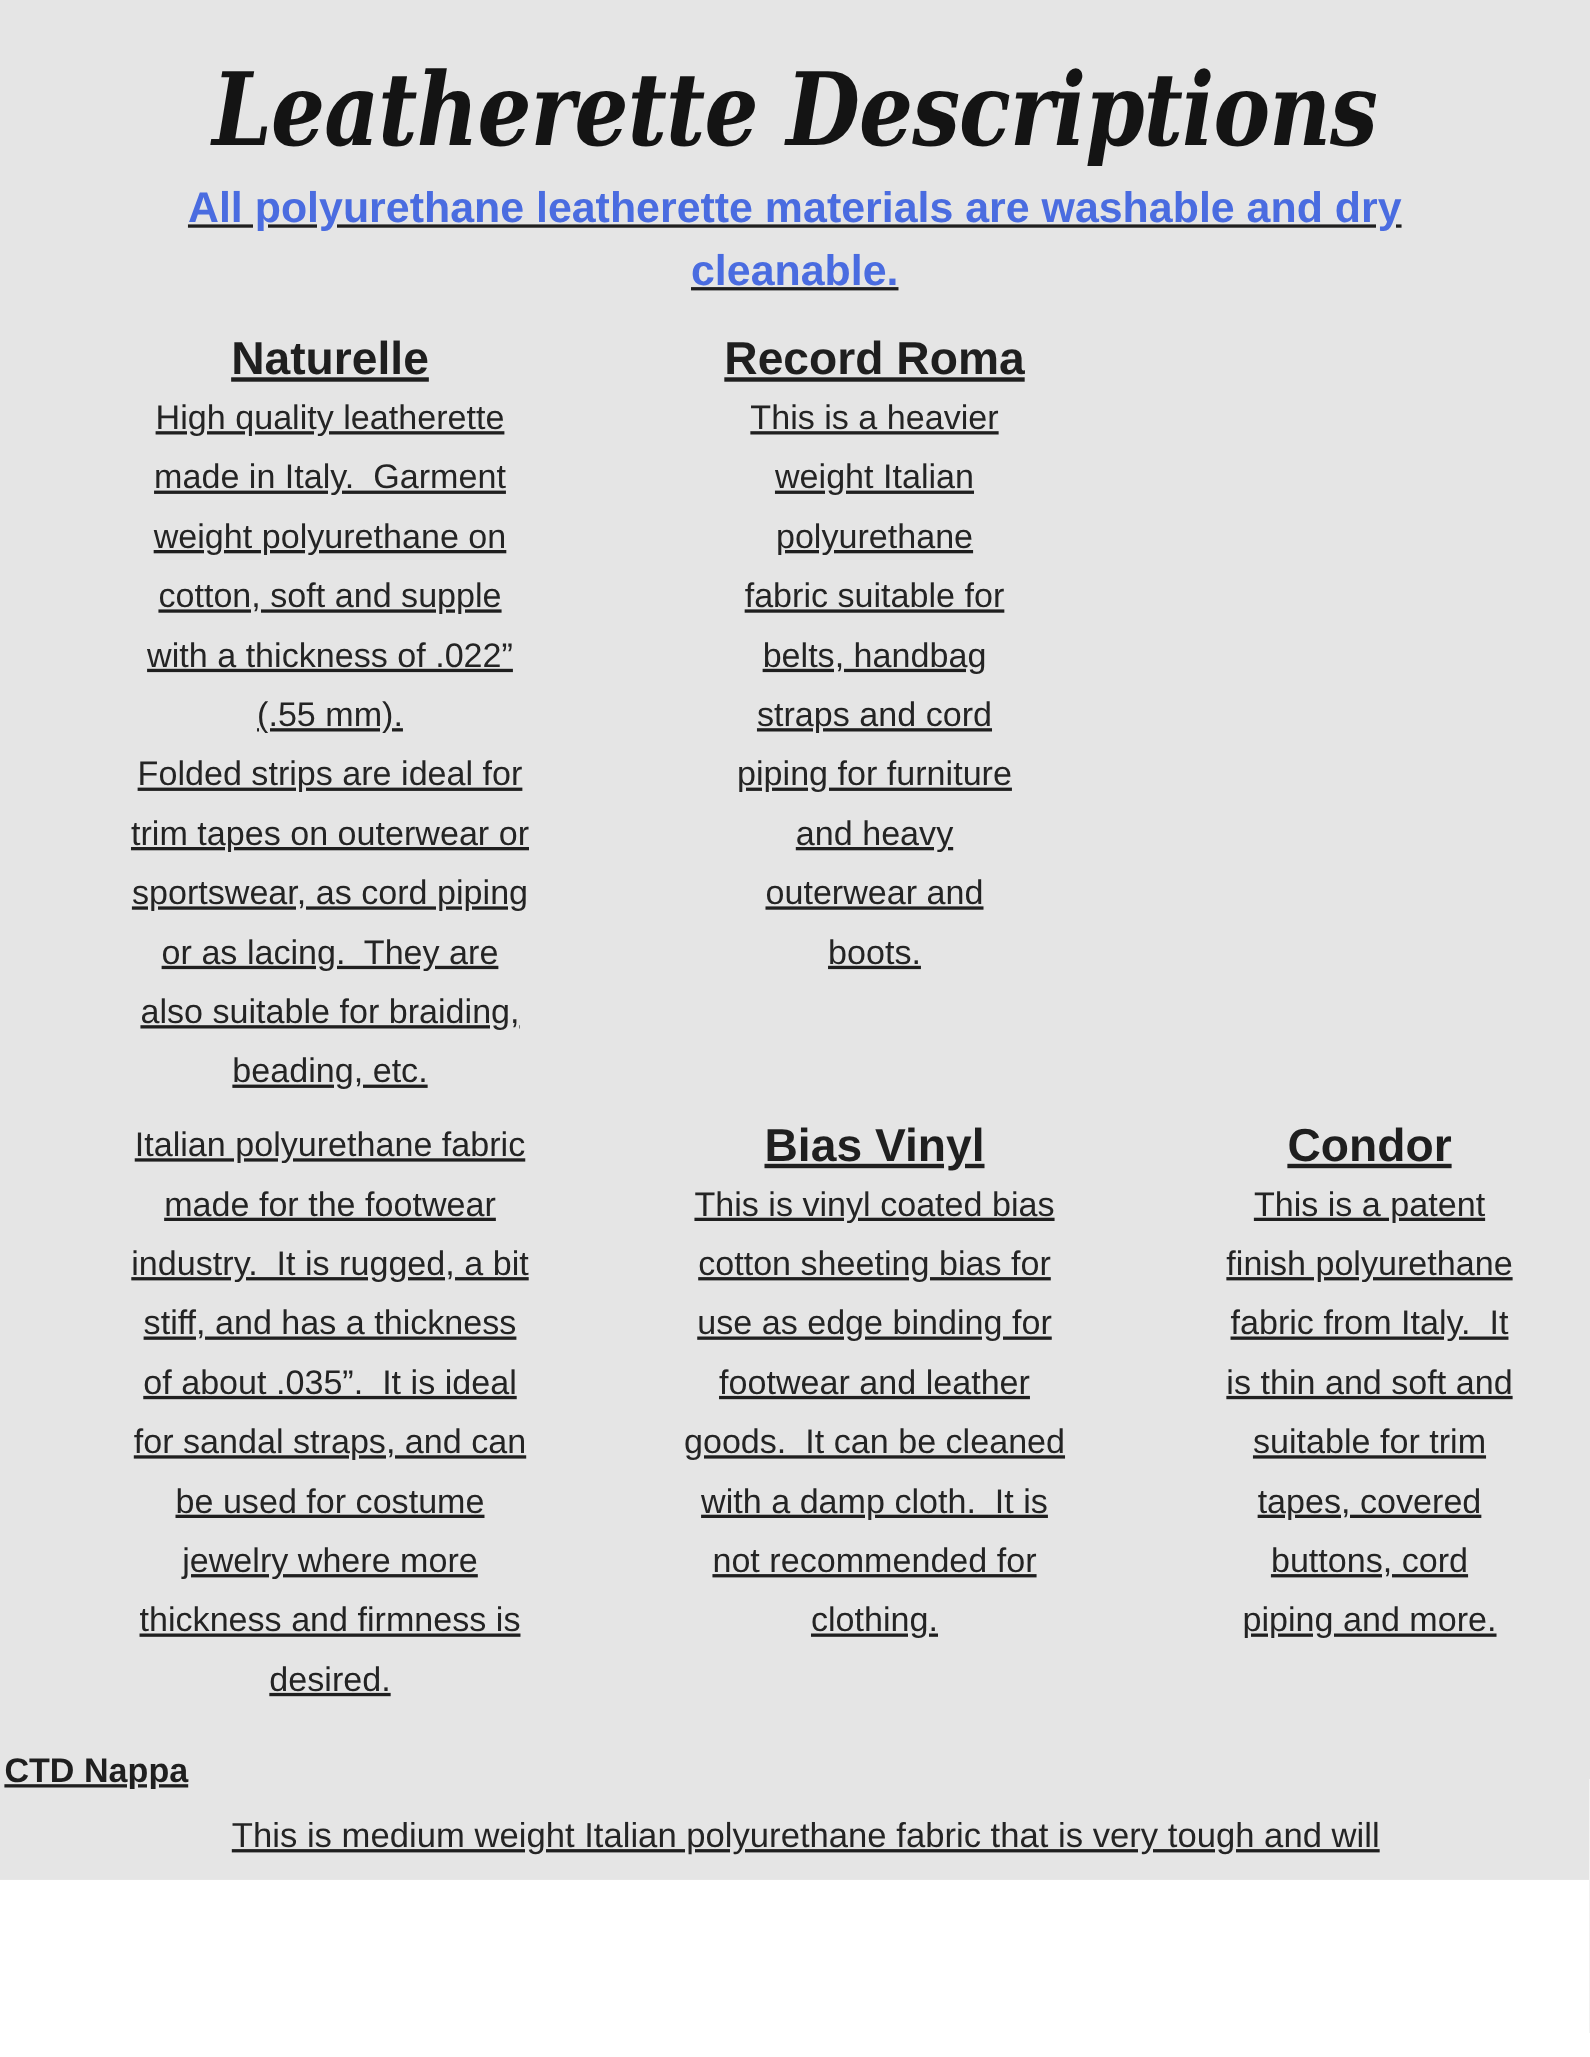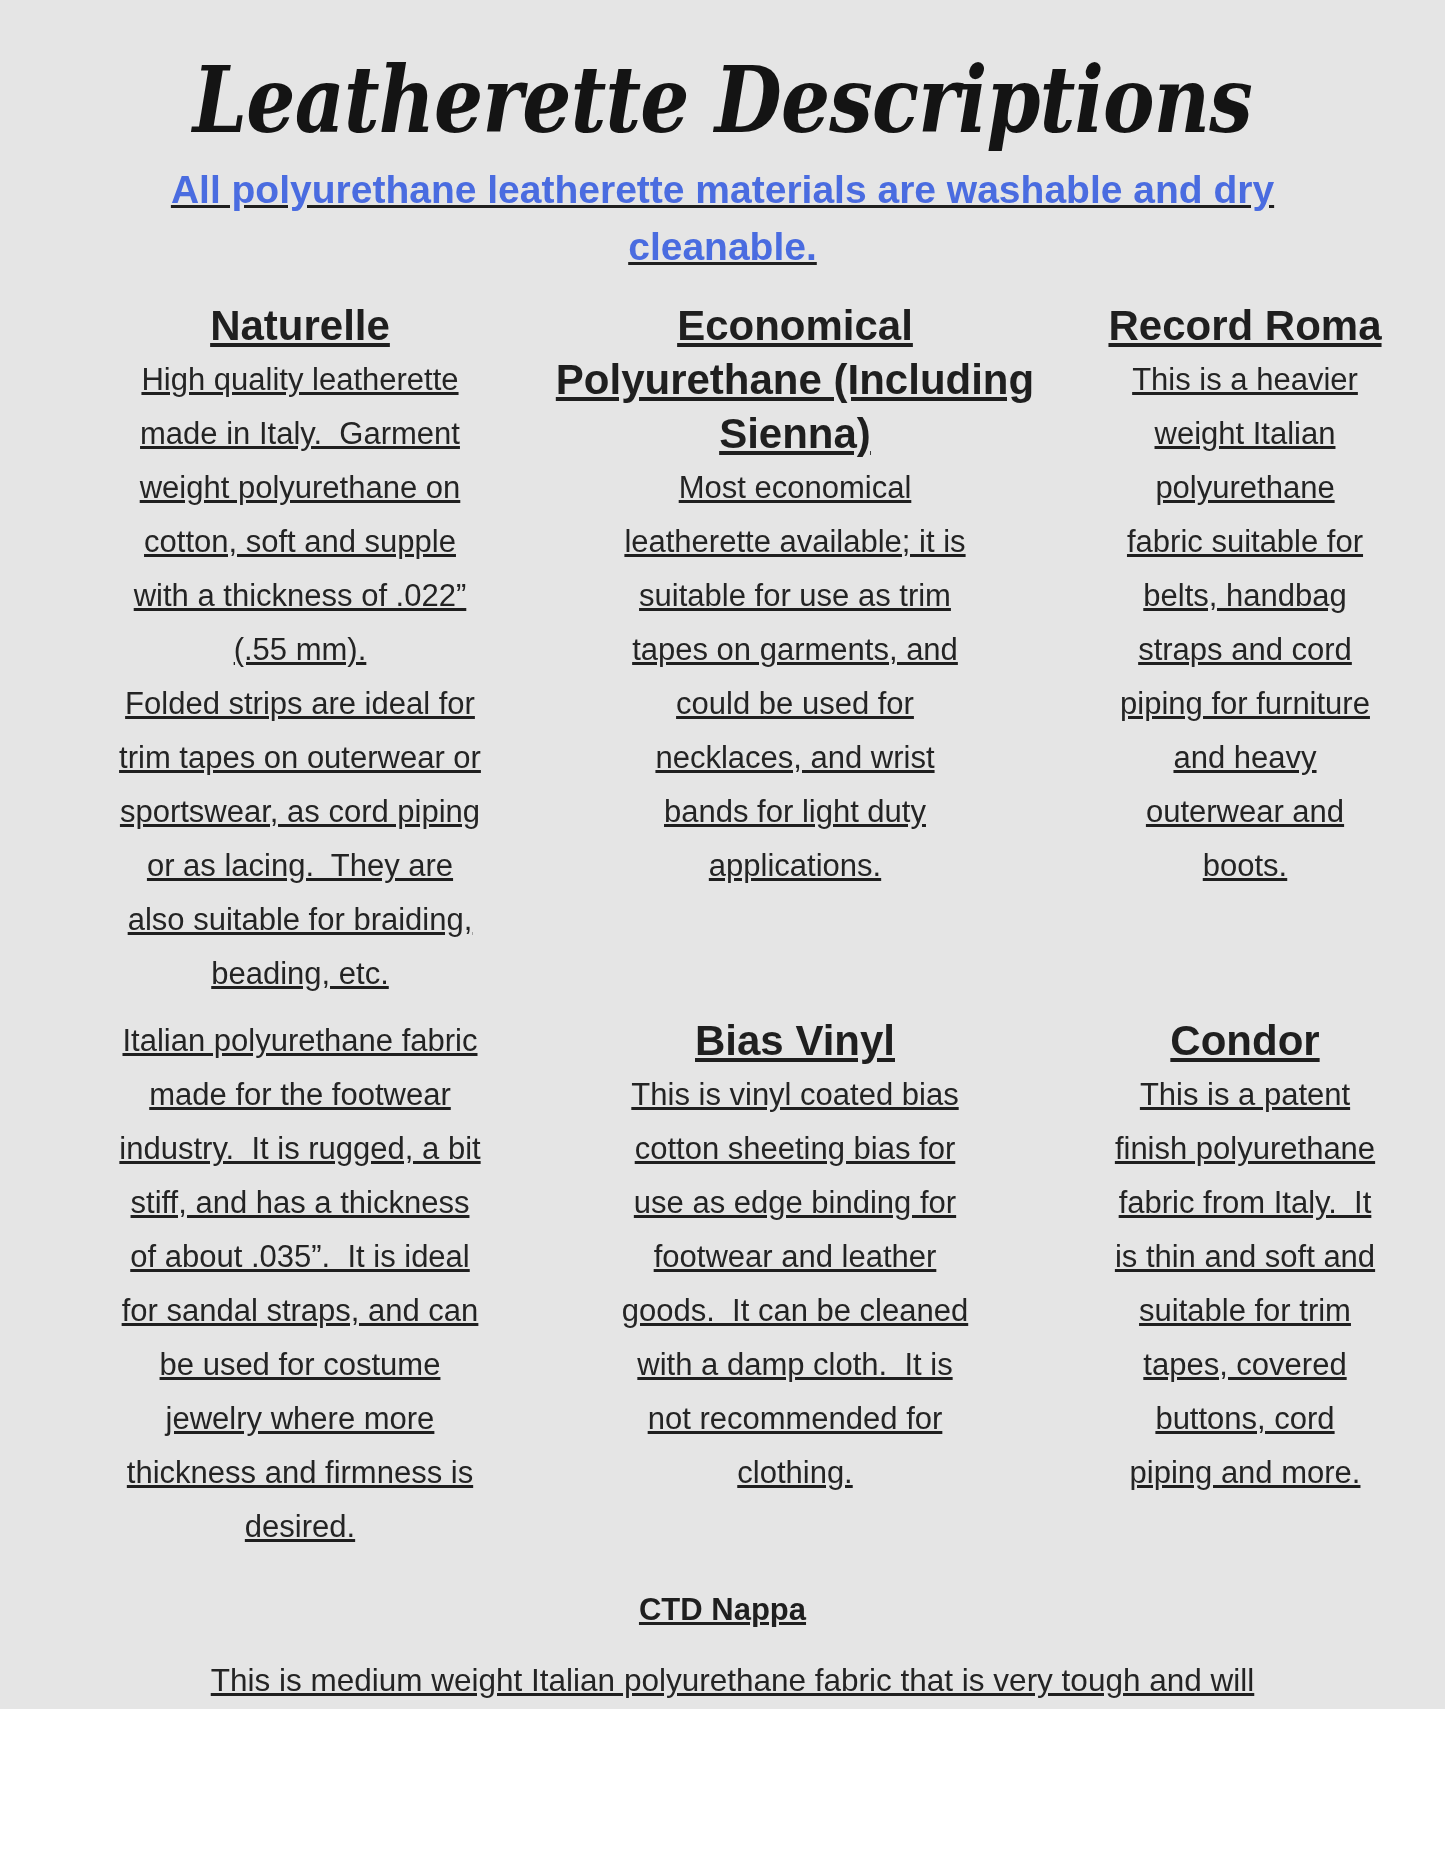--- a/index.html
+++ b/index.html
@@ -60,25 +60,25 @@
     margin: 0;
     font-size: 31px;
     line-height: 54px;
     font-weight: normal;
     text-align: center;
     white-space: pre-wrap;
     color: #242424;
   }
   .footer-section { margin-top: 29px; }
   .footer-section h2 {
-    margin: 16px;
+    margin: 4px;
     font-size: 31px;
     line-height: 54px;
     font-weight: bold;
-    text-align: center;
+    text-align: left;
     white-space: pre-wrap;
     color: #1f1f1f;
   }
   .footer-section p {
     margin: 0;
     font-size: 31.5px;
     line-height: 54px;
     text-align: center;
     white-space: pre-wrap;
     color: #242424;
@@ -105,33 +105,20 @@
 weight polyurethane on
 cotton, soft and supple
 with a thickness of .022”
 (.55 mm).
 Folded strips are ideal for
 trim tapes on outerwear or
 sportswear, as cord piping
 or as lacing.  They are
 also suitable for braiding,
 beading, etc.</p>
-    </div>
-    <div class="material">
-      <h2>Economical
-Polyurethane (Including
-Sienna)</h2>
-      <p>Most economical
-leatherette available; it is
-suitable for use as trim
-tapes on garments, and
-could be used for
-necklaces, and wrist
-bands for light duty
-applications.</p>
     </div>
     <div class="material">
       <h2>Record Roma</h2>
       <p>This is a heavier
 weight Italian
 polyurethane
 fabric suitable for
 belts, handbag
 straps and cord
 piping for furniture

